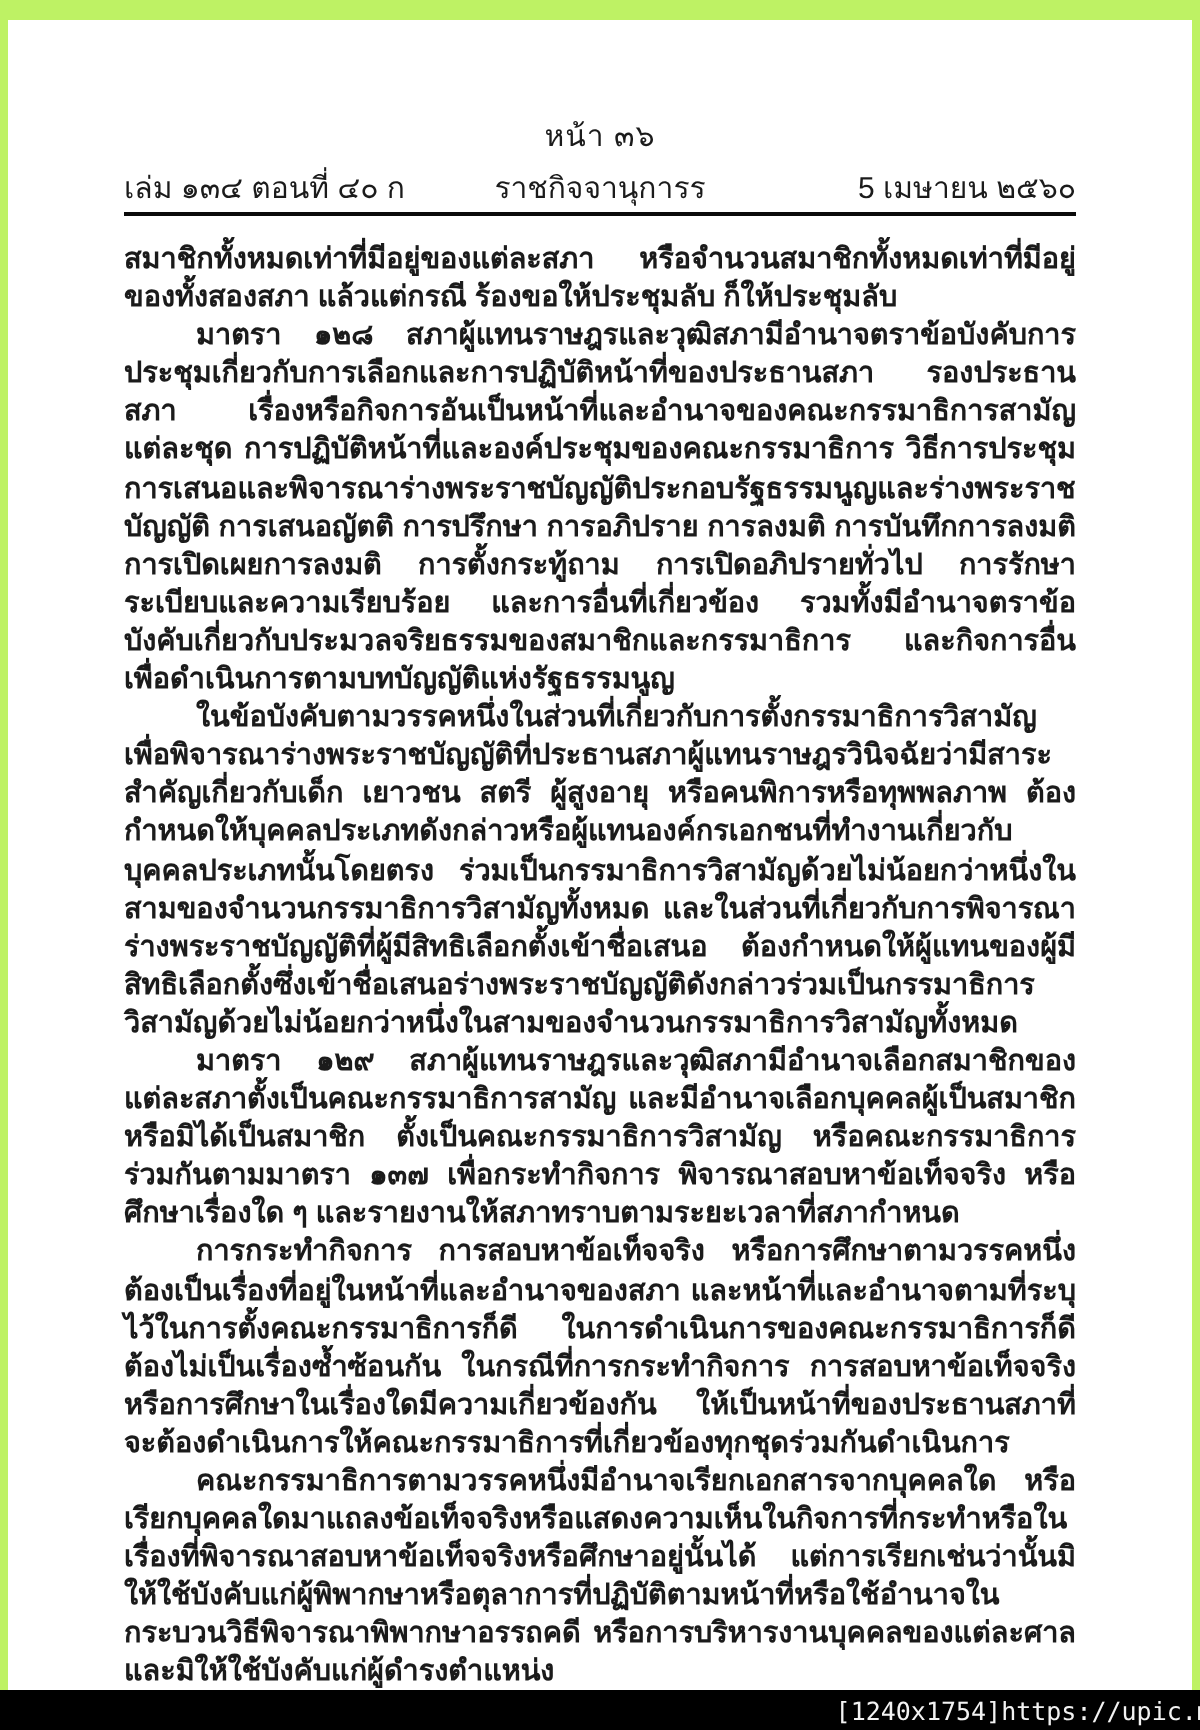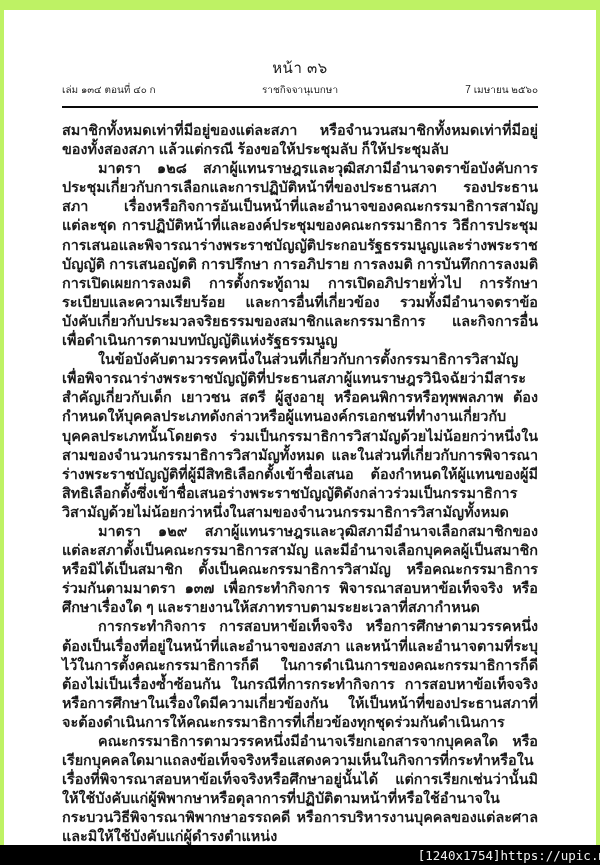--- a/index.html
+++ b/index.html
@@ -23,21 +23,21 @@
   }
   .page-no {
     margin-top: 46px;
     text-align: center;
     font-size: 15px;
     letter-spacing: 0.5px;
   }
   .header-row {
     position: relative;
     margin: 2px 58px 0 58px;
-    font-size: 10px;
+    font-size: 15px;
     height: 20px;
   }
   .header-left  { position: absolute; left: 0; top: 0; }
   .header-center{ position: absolute; left: 50%; top: 0; transform: translateX(-50%); }
   .header-right { position: absolute; right: 0; top: 0; }
   .rule {
     margin: 4px 58px 0 58px;
     border-top: 2px solid #0a0a0a;
     height: 0;
   }
@@ -75,22 +75,22 @@
 </head>
 <body>
 
 <div class="frame">
   <div class="page">
 
     <div class="page-no">หน้า ๓๖</div>
 
     <div class="header-row">
       <span class="header-left">เล่ม ๑๓๔ ตอนที่ ๔๐ ก</span>
-      <span class="header-center">ราชกิจจานุเบกษา</span>
-      <span class="header-right">7 เมษายน ๒๕๖๐</span>
+      <span class="header-center">ราชกิจจานุการร</span>
+      <span class="header-right">5 เมษายน ๒๕๖๐</span>
     </div>
 
     <div class="rule"></div>
 
     <div class="doc-body">
         <p class="">สมาชิกทั้งหมดเท่าที่มีอยู่ของแต่ละสภา หรือจำนวนสมาชิกทั้งหมดเท่าที่มีอยู่ของทั้งสองสภา แล้วแต่กรณี ร้องขอให้ประชุมลับ ก็ให้ประชุมลับ</p>
         <p class="indent">มาตรา ๑๒๘ สภาผู้แทนราษฎรและวุฒิสภามีอำนาจตราข้อบังคับการประชุมเกี่ยวกับการเลือกและการปฏิบัติหน้าที่ของประธานสภา รองประธานสภา เรื่องหรือกิจการอันเป็นหน้าที่และอำนาจของคณะกรรมาธิการสามัญแต่ละชุด การปฏิบัติหน้าที่และองค์ประชุมของคณะกรรมาธิการ วิธีการประชุม การเสนอและพิจารณาร่างพระราชบัญญัติประกอบรัฐธรรมนูญและร่างพระราชบัญญัติ การเสนอญัตติ การปรึกษา การอภิปราย การลงมติ การบันทึกการลงมติ การเปิดเผยการลงมติ การตั้งกระทู้ถาม การเปิดอภิปรายทั่วไป การรักษาระเบียบและความเรียบร้อย และการอื่นที่เกี่ยวข้อง รวมทั้งมีอำนาจตราข้อบังคับเกี่ยวกับประมวลจริยธรรมของสมาชิกและกรรมาธิการ และกิจการอื่นเพื่อดำเนินการตามบทบัญญัติแห่งรัฐธรรมนูญ</p>
         <p class="indent">ในข้อบังคับตามวรรคหนึ่งในส่วนที่เกี่ยวกับการตั้งกรรมาธิการวิสามัญเพื่อพิจารณาร่างพระราชบัญญัติที่ประธานสภาผู้แทนราษฎรวินิจฉัยว่ามีสาระสำคัญเกี่ยวกับเด็ก เยาวชน สตรี ผู้สูงอายุ หรือคนพิการหรือทุพพลภาพ ต้องกำหนดให้บุคคลประเภทดังกล่าวหรือผู้แทนองค์กรเอกชนที่ทำงานเกี่ยวกับบุคคลประเภทนั้นโดยตรง ร่วมเป็นกรรมาธิการวิสามัญด้วยไม่น้อยกว่าหนึ่งในสามของจำนวนกรรมาธิการวิสามัญทั้งหมด และในส่วนที่เกี่ยวกับการพิจารณาร่างพระราชบัญญัติที่ผู้มีสิทธิเลือกตั้งเข้าชื่อเสนอ ต้องกำหนดให้ผู้แทนของผู้มีสิทธิเลือกตั้งซึ่งเข้าชื่อเสนอร่างพระราชบัญญัติดังกล่าวร่วมเป็นกรรมาธิการวิสามัญด้วยไม่น้อยกว่าหนึ่งในสามของจำนวนกรรมาธิการวิสามัญทั้งหมด</p>
         <p class="indent">มาตรา ๑๒๙ สภาผู้แทนราษฎรและวุฒิสภามีอำนาจเลือกสมาชิกของแต่ละสภาตั้งเป็นคณะกรรมาธิการสามัญ และมีอำนาจเลือกบุคคลผู้เป็นสมาชิกหรือมิได้เป็นสมาชิก ตั้งเป็นคณะกรรมาธิการวิสามัญ หรือคณะกรรมาธิการร่วมกันตามมาตรา ๑๓๗ เพื่อกระทำกิจการ พิจารณาสอบหาข้อเท็จจริง หรือศึกษาเรื่องใด ๆ และรายงานให้สภาทราบตามระยะเวลาที่สภากำหนด</p>
         <p class="indent">การกระทำกิจการ การสอบหาข้อเท็จจริง หรือการศึกษาตามวรรคหนึ่ง ต้องเป็นเรื่องที่อยู่ในหน้าที่และอำนาจของสภา และหน้าที่และอำนาจตามที่ระบุไว้ในการตั้งคณะกรรมาธิการก็ดี ในการดำเนินการของคณะกรรมาธิการก็ดี ต้องไม่เป็นเรื่องซ้ำซ้อนกัน ในกรณีที่การกระทำกิจการ การสอบหาข้อเท็จจริง หรือการศึกษาในเรื่องใดมีความเกี่ยวข้องกัน ให้เป็นหน้าที่ของประธานสภาที่จะต้องดำเนินการให้คณะกรรมาธิการที่เกี่ยวข้องทุกชุดร่วมกันดำเนินการ</p>

